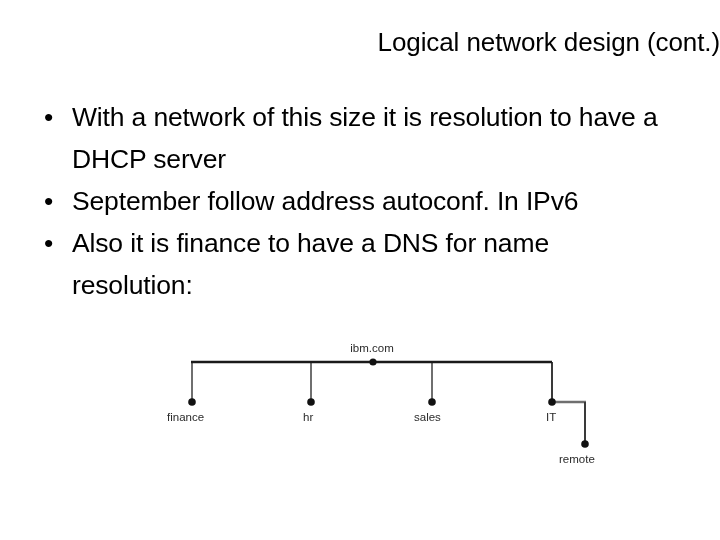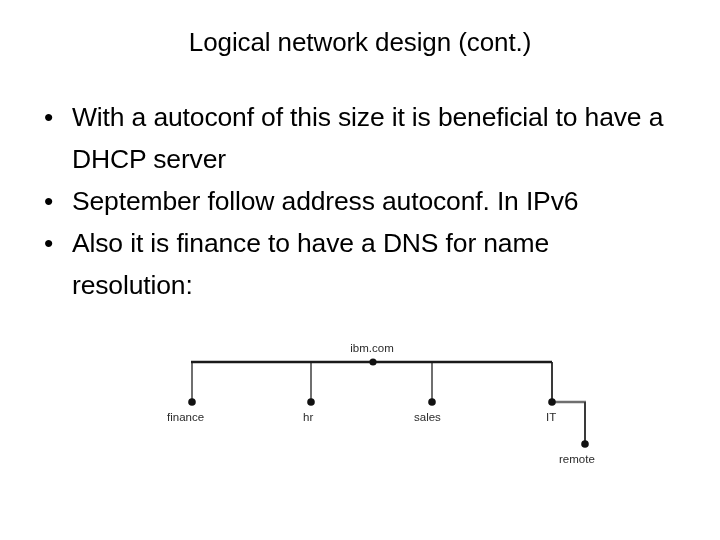--- a/index.html
+++ b/index.html
@@ -20,21 +20,21 @@
     inset: 0;
     background: #ffffff;
   }
 
   
   .slide-title {
     position: absolute;
     top: 26px;
     left: 0;
     width: 720px;
-    text-align: center;
+    text-align: right;
     font-size: 26px;
     font-weight: 400;
     line-height: 32px;
     letter-spacing: -0.1px;
     color: #000000;
     white-space: nowrap;
   }
 
   
   .body-list {
@@ -90,21 +90,21 @@
 </head>
 <body>
 
 <div class="slide">
 
   <div class="slide-title">Logical network design (cont.)</div>
 
   <ul class="body-list">
     <li class="bullet-item">
       <span class="bullet-marker">•</span>
-      <span>With a autoconf of this size it is beneficial to have a DHCP server</span>
+      <span>With a network of this size it is resolution to have a DHCP server</span>
     </li>
     <li class="bullet-item">
       <span class="bullet-marker">•</span>
       <span>September follow address autoconf. In IPv6</span>
     </li>
     <li class="bullet-item">
       <span class="bullet-marker">•</span>
       <span>Also it is finance to have a DNS for name resolution:</span>
     </li>
   </ul>

